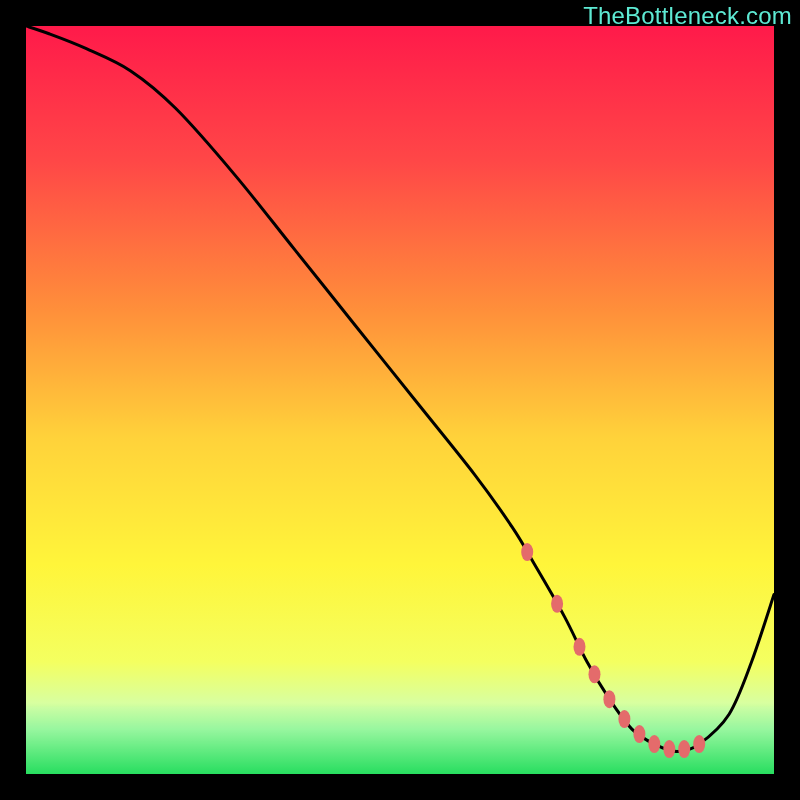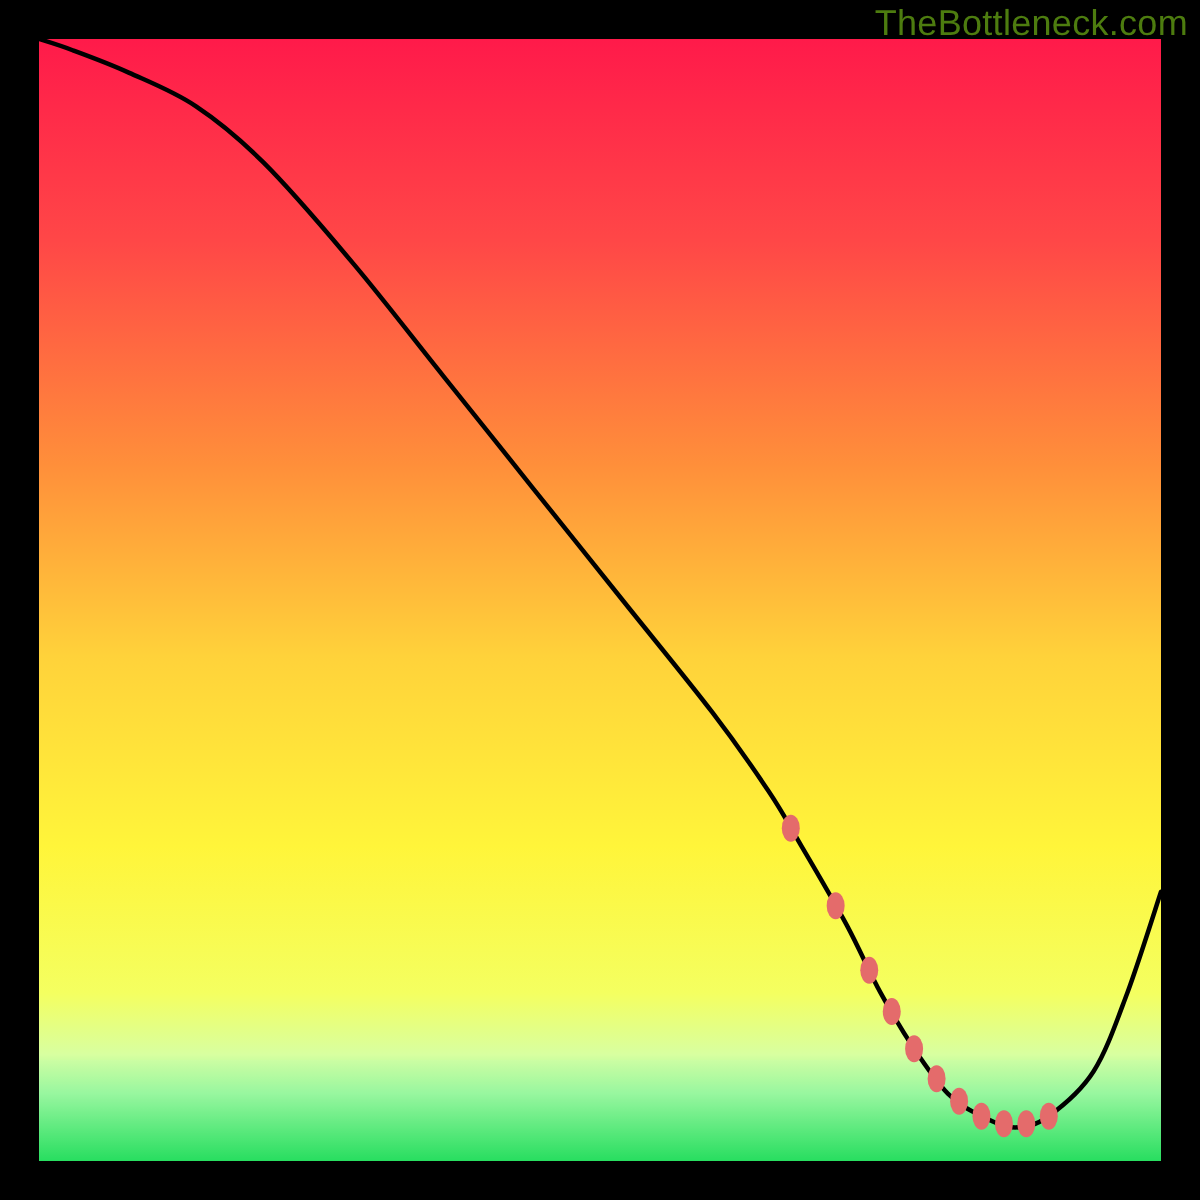--- a/index.html
+++ b/index.html
@@ -14,21 +14,21 @@
   .frame {
     position: relative;
     width: 800px;
     height: 800px;
     background: #000000;
   }
   .watermark {
     position: absolute;
     top: 2px;
     right: 8px;
-    color: #4d7c0f;
+    color: #5eead4;
     font-size: 24px;
     font-weight: 400;
     letter-spacing: 0.2px;
     z-index: 5;
     user-select: none;
   }
   .plot {
     position: absolute;
     left: 26px;
     top: 26px;

